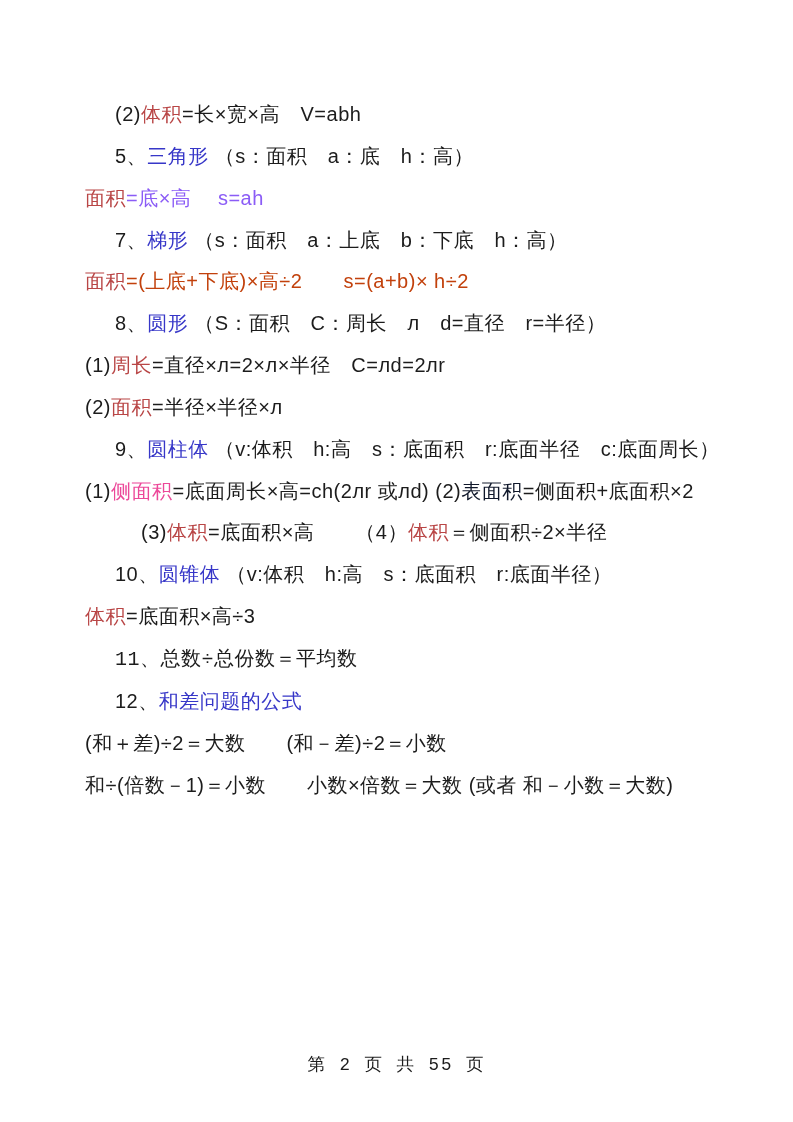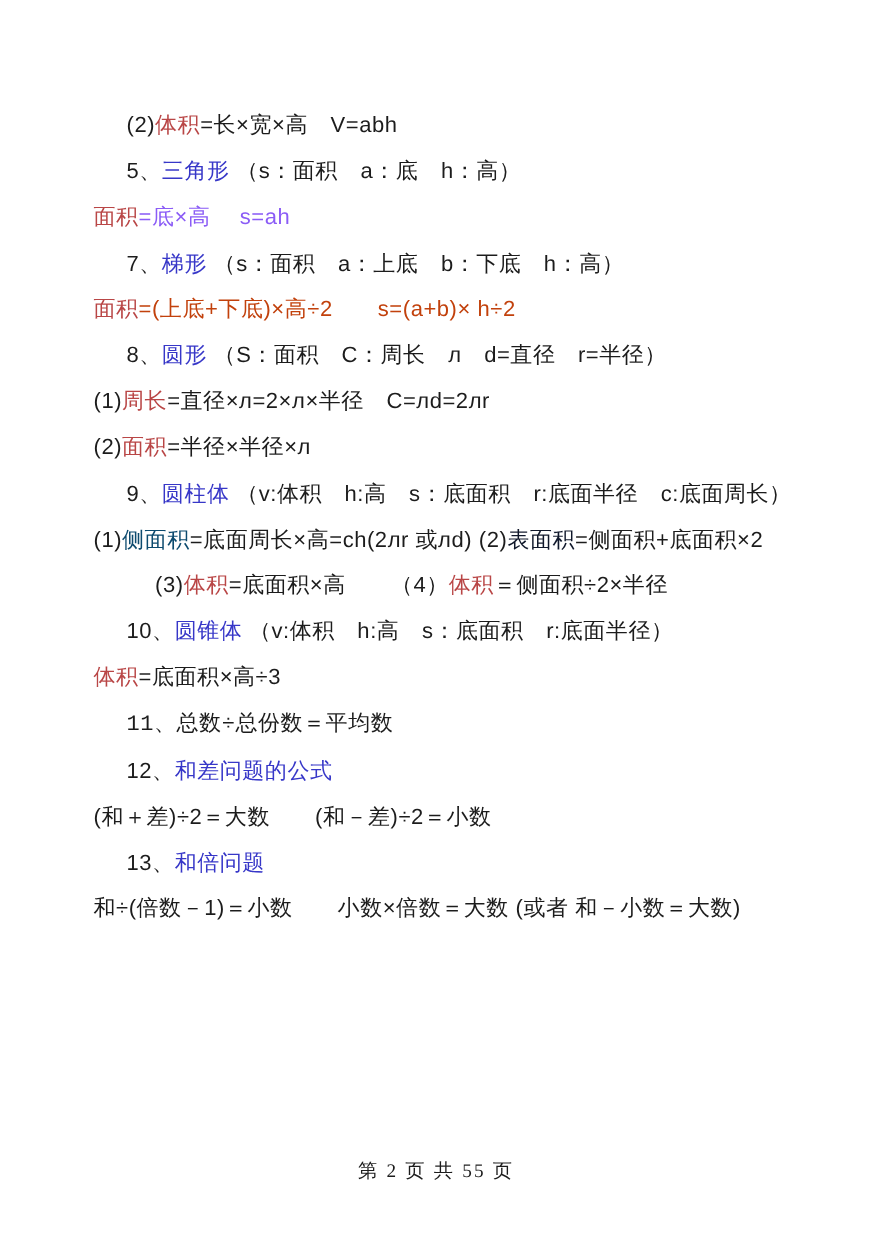--- a/index.html
+++ b/index.html
@@ -26,44 +26,43 @@
   }
   .indent-0{padding-left:0;}
   .indent-1{padding-left:30px;}
   .indent-2{padding-left:56px;}
   .footer{
     position:absolute;
     left:0;
     right:0;
     bottom:46px;
     text-align:center;
-    font-family:Liberation Serif, serif;
+    font-family:Liberation Mono, monospace;
     font-size:17.5px;
     color:#1c1c1c;
     letter-spacing:2px;
   }
 </style>
 </head>
 <body>
 
 <div class="page">
   <div class="content">
       <div class="line indent-1"><span style="color: rgb(28, 28, 28);">(2)</span><span style="color: rgb(185, 70, 70);">体积</span><span style="color: rgb(28, 28, 28);">=长×宽×高　V=abh</span></div>
       <div class="line indent-1"><span style="color: rgb(28, 28, 28);">5、</span><span style="color: rgb(55, 55, 200);">三角形</span><span style="color: rgb(28, 28, 28);"> （s：面积　a：底　h：高）</span></div>
       <div class="line indent-0"><span style="color: rgb(185, 70, 70);">面积</span><span style="color: #8b5cf6;">=底×高　 s=ah</span></div>
       <div class="line indent-1"><span style="color: rgb(28, 28, 28);">7、</span><span style="color: rgb(55, 55, 200);">梯形</span><span style="color: rgb(28, 28, 28);"> （s：面积　a：上底　b：下底　h：高）</span></div>
       <div class="line indent-0"><span style="color: rgb(185, 70, 70);">面积</span><span style="color: #c2410c;">=(上底+下底)×高÷2　　s=(a+b)× h÷2</span></div>
       <div class="line indent-1"><span style="color: rgb(28, 28, 28);">8、</span><span style="color: rgb(55, 55, 200);">圆形</span><span style="color: rgb(28, 28, 28);"> （S：面积　C：周长　л　d=直径　r=半径）</span></div>
       <div class="line indent-0"><span style="color: rgb(28, 28, 28);">(1)</span><span style="color: rgb(185, 70, 70);">周长</span><span style="color: rgb(28, 28, 28);">=直径×л=2×л×半径　C=лd=2лr</span></div>
       <div class="line indent-0"><span style="color: rgb(28, 28, 28);">(2)</span><span style="color: rgb(185, 70, 70);">面积</span><span style="color: rgb(28, 28, 28);">=半径×半径×л</span></div>
       <div class="line indent-1"><span style="color: rgb(28, 28, 28);">9、</span><span style="color: rgb(55, 55, 200);">圆柱体</span><span style="color: rgb(28, 28, 28);"> （v:体积　h:高　s：底面积　r:底面半径　c:底面周长）</span></div>
-      <div class="line indent-0"><span style="color: rgb(28, 28, 28);">(1)</span><span style="color: #0c4a6e;">侧面积</span><span style="color: rgb(28, 28, 28);">=底面周长×高=ch(2лr 或лd) (2)</span><span style="color: #0f172a;">表面积</span><span style="color: rgb(28, 28, 28);">=侧面积+底面积×2</span></div>
+      <div class="line indent-0"><span style="color: rgb(28, 28, 28);">(1)</span><span style="color: #ec4899;">侧面积</span><span style="color: rgb(28, 28, 28);">=底面周长×高=ch(2лr 或лd) (2)</span><span style="color: #0f172a;">表面积</span><span style="color: rgb(28, 28, 28);">=侧面积+底面积×2</span></div>
       <div class="line indent-2"><span style="color: rgb(28, 28, 28);">(3)</span><span style="color: rgb(185, 70, 70);">体积</span><span style="color: rgb(28, 28, 28);">=底面积×高　　（4）</span><span style="color: rgb(185, 70, 70);">体积</span><span style="color: rgb(28, 28, 28);">＝侧面积÷2×半径</span></div>
       <div class="line indent-1"><span style="color: rgb(28, 28, 28);">10、</span><span style="color: rgb(55, 55, 200);">圆锥体</span><span style="color: rgb(28, 28, 28);"> （v:体积　h:高　s：底面积　r:底面半径）</span></div>
       <div class="line indent-0"><span style="color: rgb(185, 70, 70);">体积</span><span style="color: rgb(28, 28, 28);">=底面积×高÷3</span></div>
       <div class="line indent-1"><span style="color: rgb(28, 28, 28); font-family: Liberation Mono, monospace;">11、总数÷总份数＝平均数</span></div>
       <div class="line indent-1"><span style="color: rgb(28, 28, 28);">12、</span><span style="color: rgb(55, 55, 200);">和差问题的公式</span></div>
       <div class="line indent-0"><span style="color: rgb(28, 28, 28);">(和＋差)÷2＝大数　　(和－差)÷2＝小数</span></div>
-      <div class="line indent-1"><span style="color: rgb(28, 28, 28);">13、</span><span style="color: rgb(55, 55, 200);">和倍问题</span></div>
       <div class="line indent-0"><span style="color: rgb(28, 28, 28);">和÷(倍数－1)＝小数　　小数×倍数＝大数 (或者 和－小数＝大数)</span></div>
     </div>
   <div class="footer">第 2 页 共 55 页</div>
 </div>
 
 </body></html>

